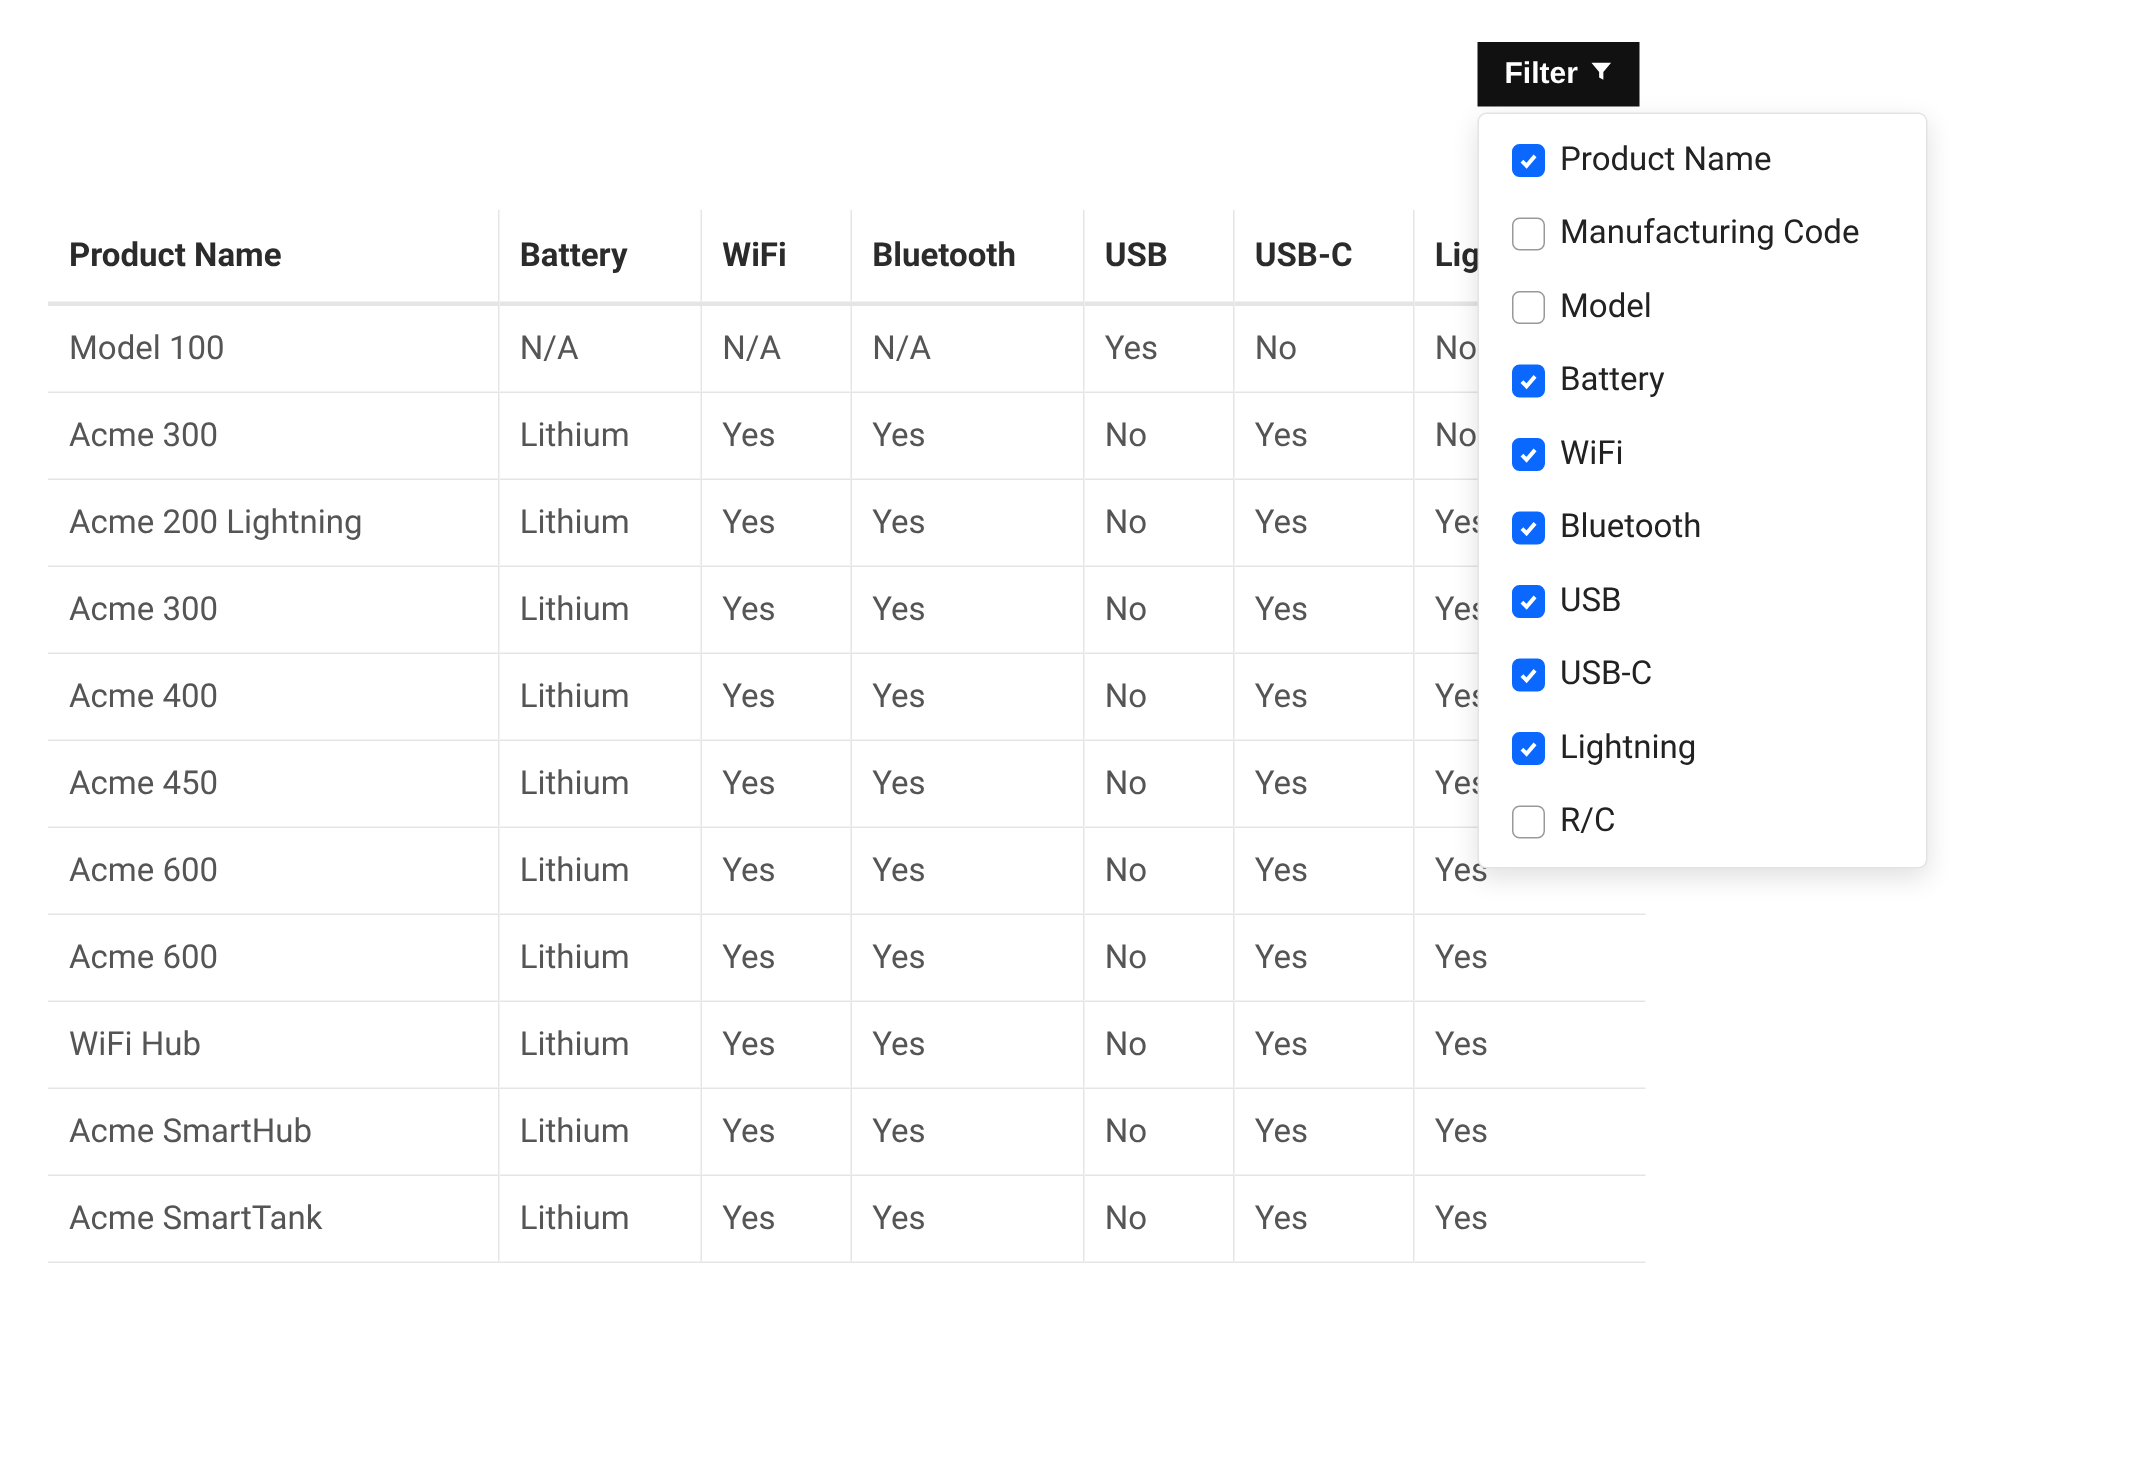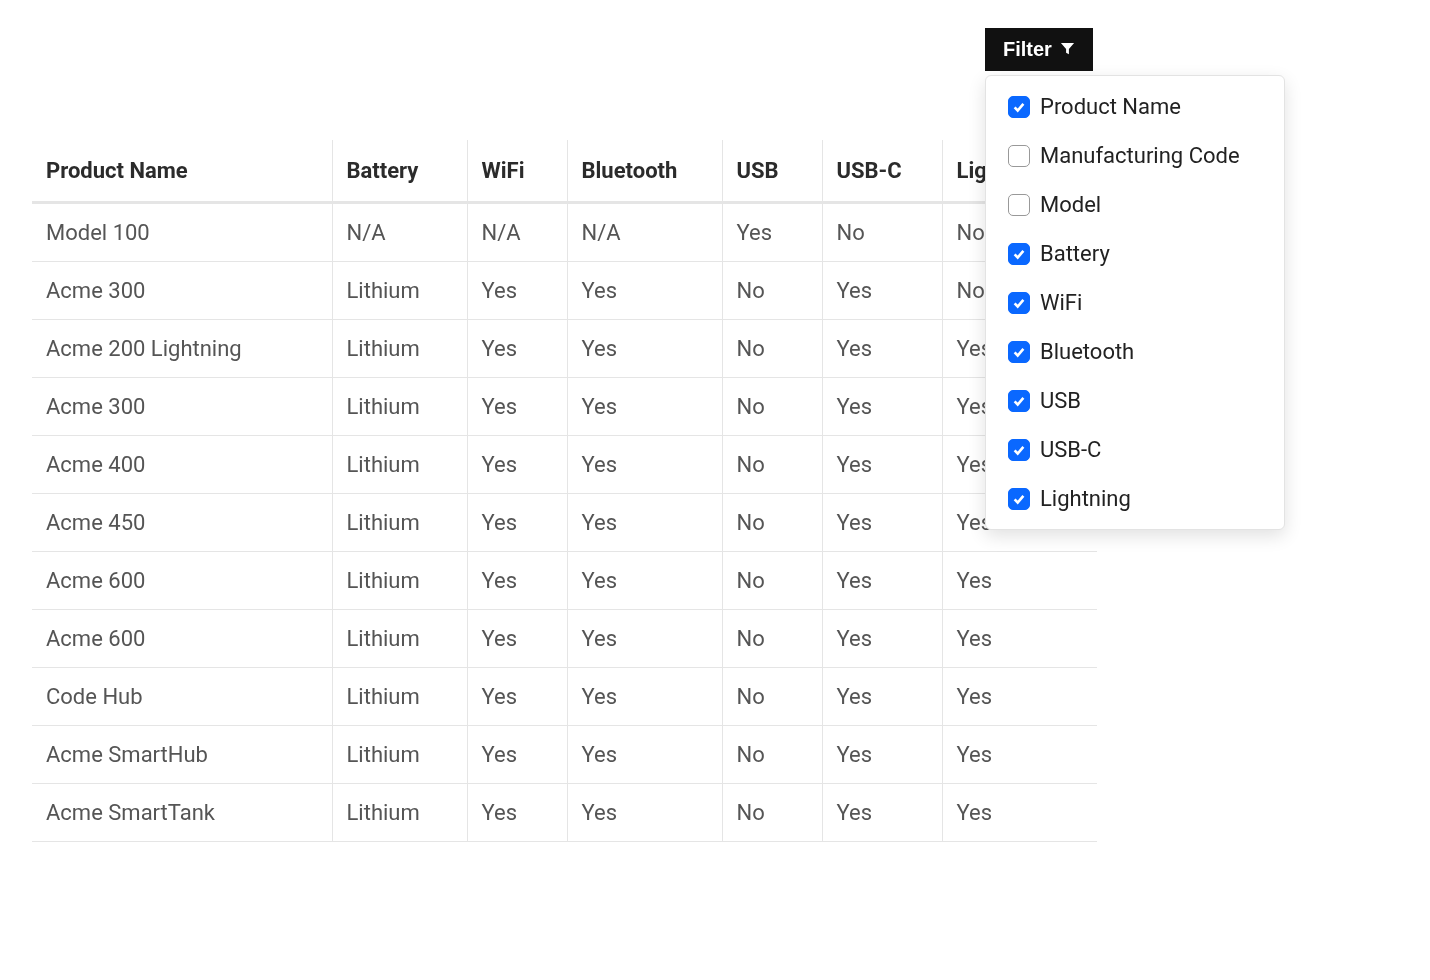--- a/index.html
+++ b/index.html
@@ -193,20 +193,24 @@
         </span>
         <span class="label">USB-C</span>
       </div>
       <div class="filter-item">
         <span class="checkbox checked">
           <svg viewBox="0 0 16 16">
             <polyline points="3,8.5 6.5,12 13,4.5"></polyline>
           </svg>
         </span>
         <span class="label">Lightning</span>
+      </div>
+      <div class="filter-item">
+        <span class="checkbox"></span>
+        <span class="label">R/C</span>
       </div>
     </div>
 </div>
 
 <div class="table-wrapper">
   <table>
     <colgroup>
       <col class="col-name">
         <col class="col-battery">
         <col class="col-wifi">
@@ -293,21 +297,21 @@
         <tr>
           <td>Acme 600</td>
           <td>Lithium</td>
           <td>Yes</td>
           <td>Yes</td>
           <td>No</td>
           <td>Yes</td>
           <td>Yes</td>
         </tr>
         <tr>
-          <td>Code Hub</td>
+          <td>WiFi Hub</td>
           <td>Lithium</td>
           <td>Yes</td>
           <td>Yes</td>
           <td>No</td>
           <td>Yes</td>
           <td>Yes</td>
         </tr>
         <tr>
           <td>Acme SmartHub</td>
           <td>Lithium</td>

